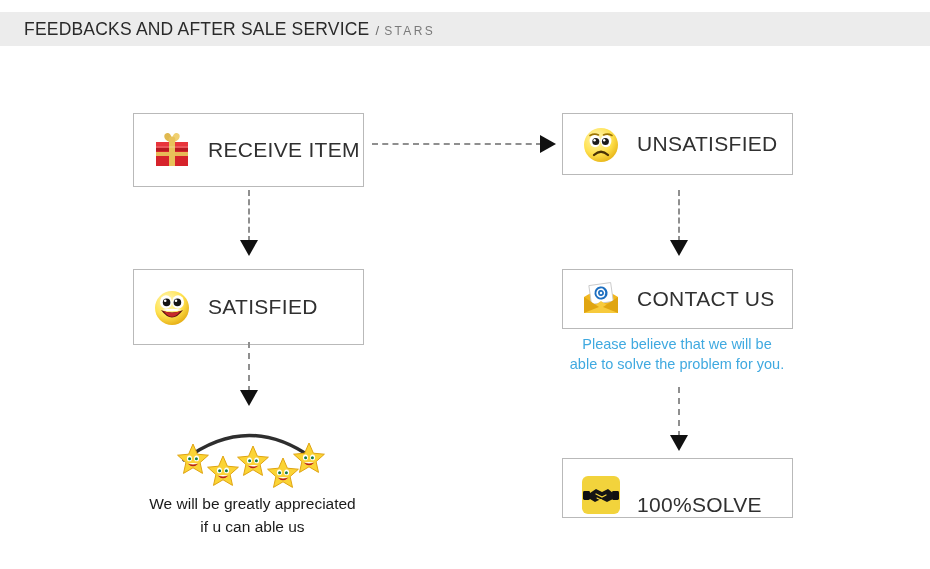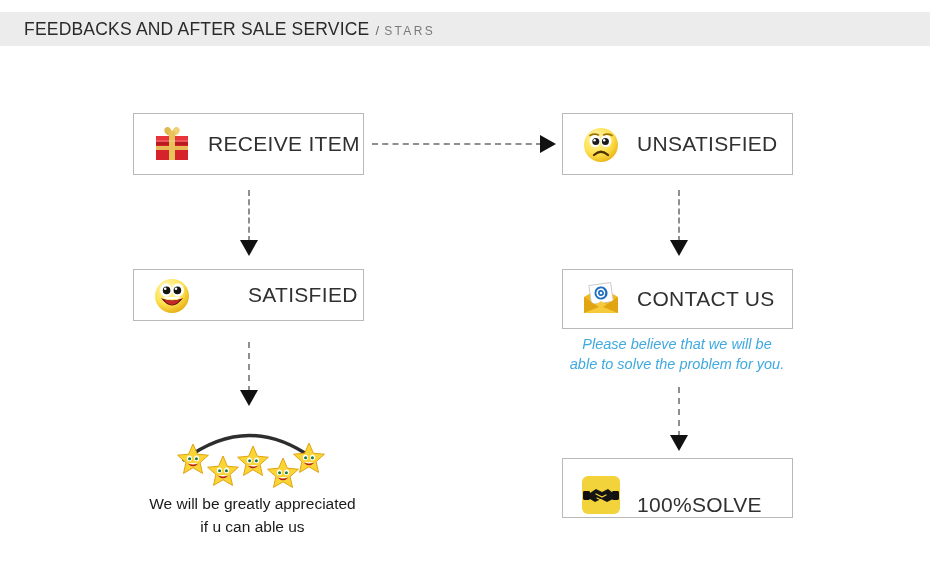--- a/index.html
+++ b/index.html
@@ -65,23 +65,23 @@
     margin-left: 14px;
     white-space: nowrap;
   }
   .box-icon {
     width: 44px;
     height: 44px;
     flex: 0 0 44px;
     position: relative;
   }
 
-  #box-receive-item { left: 133px; top: 113px; width: 231px; height: 62px; }
+  #box-receive-item { left: 133px; top: 113px; width: 231px; height: 74px; }
   #box-unsatisfied  { left: 562px; top: 113px; width: 231px; height: 62px; }
-  #box-satisfied    { left: 133px; top: 269px; width: 231px; height: 52px; gap: 40px; }
+  #box-satisfied    { left: 133px; top: 269px; width: 231px; height: 76px; }
   #box-contact-us   { left: 562px; top: 269px; width: 231px; height: 60px; }
   #box-solve        { left: 562px; top: 458px; width: 231px; height: 60px; align-items: flex-end; }
 
   
   .arrow-v {
     position: absolute;
     width: 18px;
   }
   .arrow-v .shaft {
     position: absolute;
@@ -143,21 +143,20 @@
   
   #contact-note {
     position: absolute;
     left: 543px;
     top: 334px;
     width: 268px;
     text-align: center;
     font-size: 14.5px;
     line-height: 20px;
     color: #3fa9e0;
-    font-style: italic;
   }
   #feedback-note {
     position: absolute;
     left: 110px;
     top: 492px;
     width: 285px;
     text-align: center;
     font-size: 15.5px;
     line-height: 23px;
     color: #1a1a1a;

